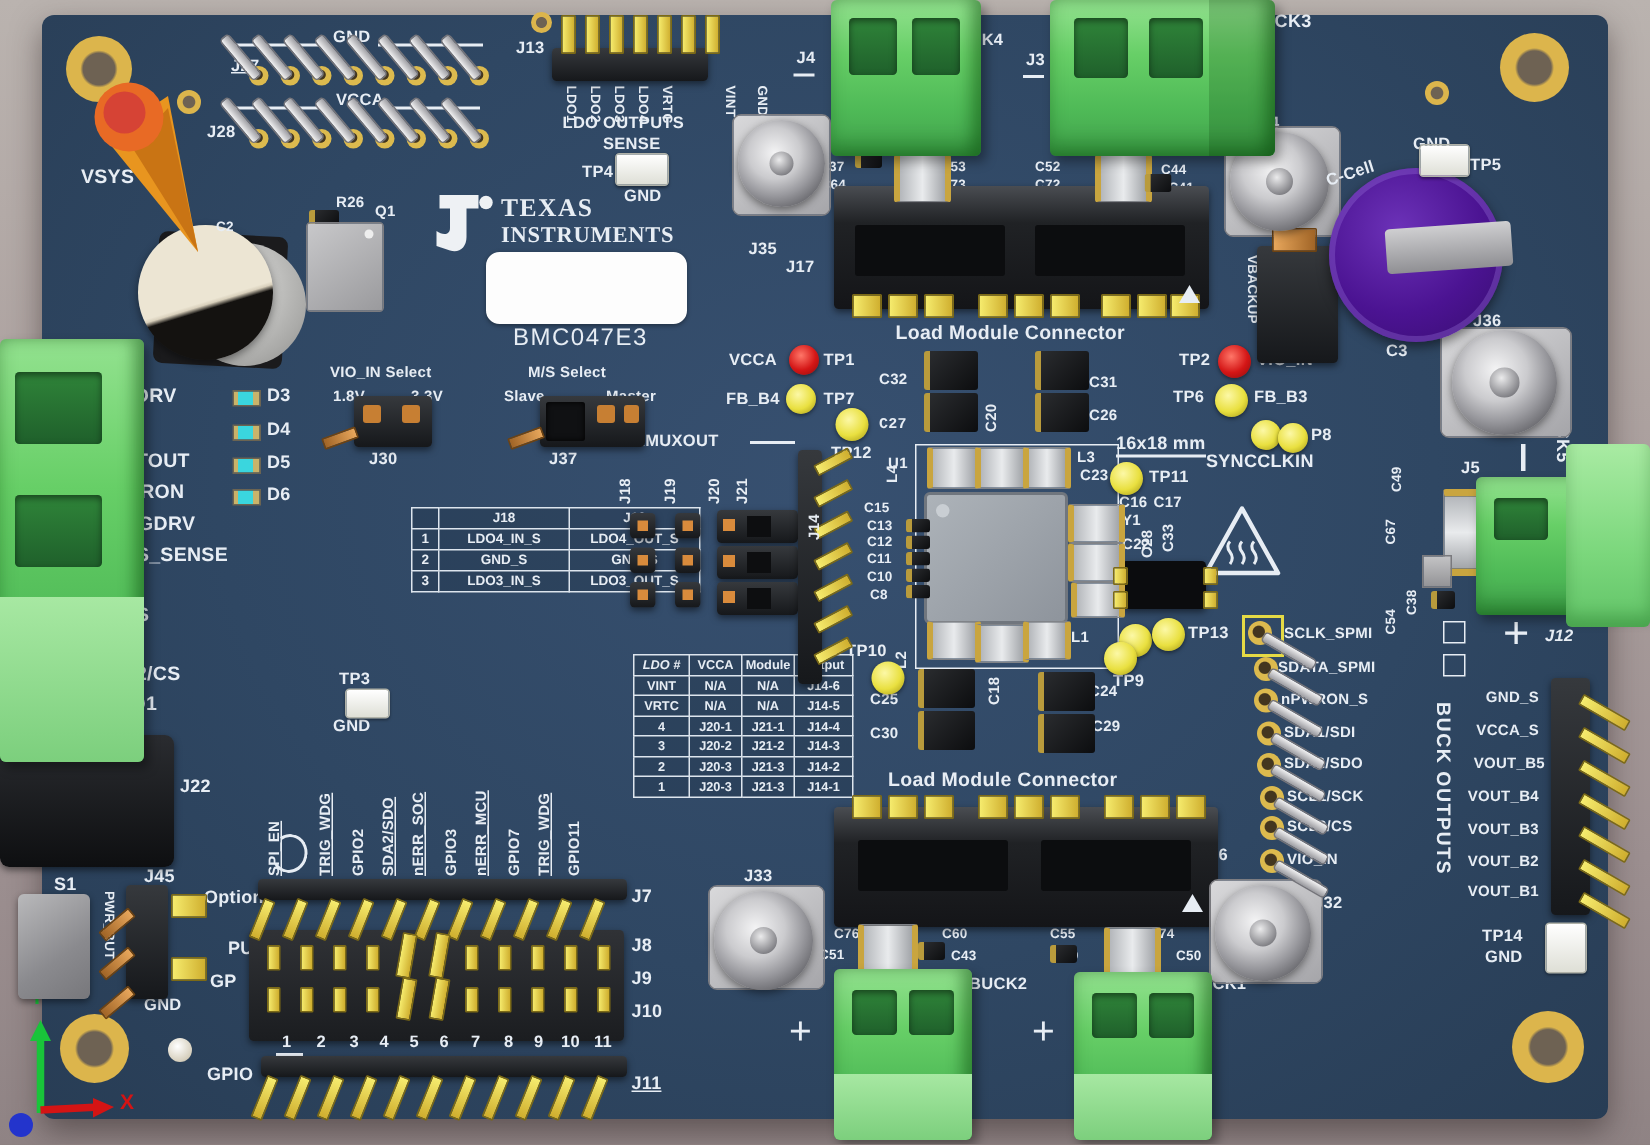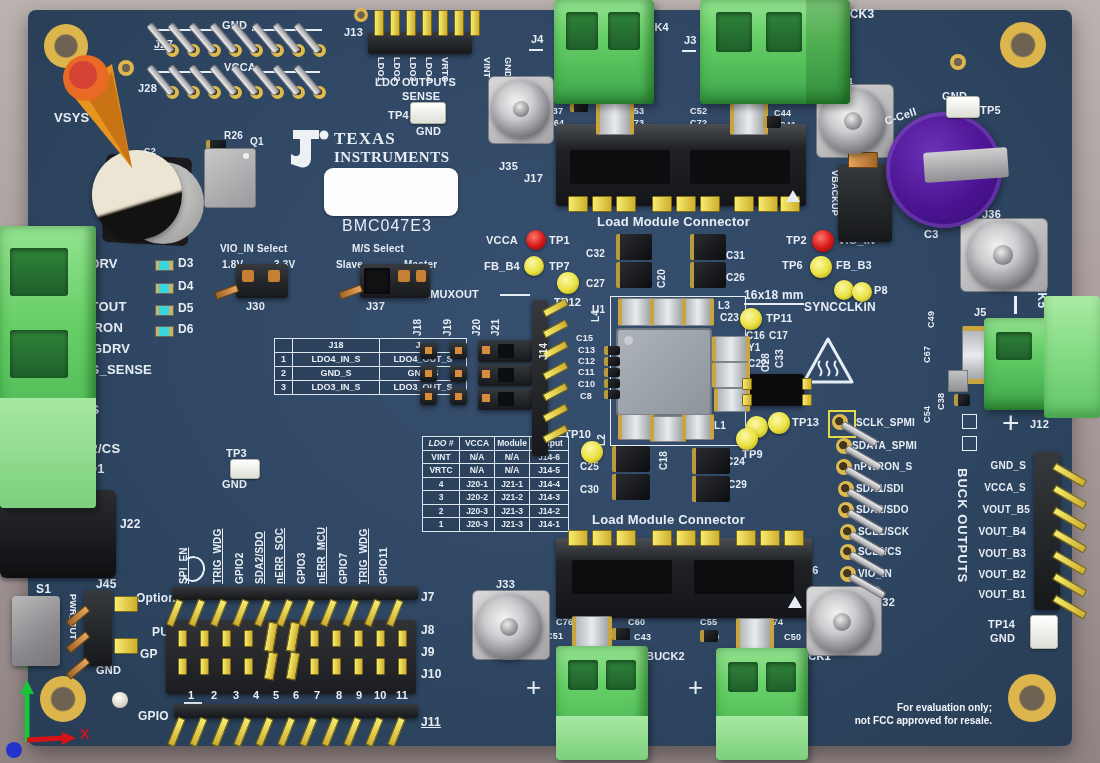--- a/index.html
+++ b/index.html
@@ -260,21 +260,21 @@
   <div class="bcap" style="left:604px;top:357px;width:12px;height:9px;"></div>
   <div class="bcap" style="left:604px;top:368px;width:12px;height:9px;"></div>
   <div class="bcap" style="left:604px;top:379px;width:12px;height:9px;"></div>
   <div class="bcap" style="left:604px;top:390px;width:12px;height:9px;"></div>
 
   <div class="bcap" style="left:616px;top:234px;width:32px;height:26px;"></div>
   <div class="bcap" style="left:616px;top:262px;width:32px;height:26px;"></div>
   <div class="bcap" style="left:690px;top:234px;width:32px;height:26px;"></div>
   <div class="bcap" style="left:690px;top:262px;width:32px;height:26px;"></div>
   <span class="l" style="left:586px;top:248px;">C32</span>
-  <span class="l" style="left:586px;top:278px;">C27</span>
+  <span class="l" style="left:586px;top:278px;font-family:Liberation Mono, monospace;">C27</span>
   <span class="l vccw" style="left:650px;top:276px;">C21</span>
   <span class="l vccw" style="left:668px;top:276px;">C20</span>
   <span class="l" style="left:726px;top:250px;">C31</span>
   <span class="l" style="left:726px;top:272px;">C26</span>
   <div class="bcap" style="left:612px;top:446px;width:34px;height:26px;"></div>
   <div class="bcap" style="left:612px;top:474px;width:34px;height:26px;"></div>
   <div class="bcap" style="left:692px;top:448px;width:34px;height:26px;"></div>
   <div class="bcap" style="left:692px;top:476px;width:34px;height:26px;"></div>
   <span class="l" style="left:580px;top:461px;">C25</span>
   <span class="l" style="left:580px;top:484px;">C30</span>
@@ -695,45 +695,41 @@
   <span class="l s11" style="left:974px;top:306px;">J5</span>
   <div class="line" style="left:1014px;top:296px;width:3px;height:18px;"></div>
   <span class="l vcw" style="left:1048px;top:266px;font-size:12px;">BUCK5</span>
   <div class="gconn" style="left:984px;top:318px;width:116px;height:92px;">
     <div class="gslot" style="left:12px;top:14px;width:36px;height:28px;"></div>
     <div class="gslot" style="left:60px;top:14px;width:36px;height:28px;"></div>
   </div>
   <div style="position:absolute;left:1044px;top:296px;width:56px;height:122px;z-index:21;border-radius:4px;background:linear-gradient(180deg,#a9eba3,#7bd77c 60%,#62c468);box-shadow:inset 0 -8px 10px rgba(0,70,0,.25);"></div>
   <span class="l" style="left:1002px;top:408px;font-size:30px;line-height:30px;font-weight:normal;">+</span>
 
-  <span class="l s11" style="left:1030px;top:418px;">J12</span>
+  <span class="l s11" style="left:1030px;top:418px;font-style:italic;">J12</span>
   <div class="blk" style="left:1034px;top:452px;width:26px;height:158px;"></div>
   <div class="pin pinh" style="left:1054px;top:462px;width:34px;transform:rotate(30deg);"></div>
     <div class="pin pinh" style="left:1054px;top:484px;width:34px;transform:rotate(30deg);"></div>
     <div class="pin pinh" style="left:1054px;top:506px;width:34px;transform:rotate(30deg);"></div>
     <div class="pin pinh" style="left:1054px;top:528px;width:34px;transform:rotate(30deg);"></div>
     <div class="pin pinh" style="left:1054px;top:550px;width:34px;transform:rotate(30deg);"></div>
     <div class="pin pinh" style="left:1054px;top:572px;width:34px;transform:rotate(30deg);"></div>
     <div class="pin pinh" style="left:1054px;top:594px;width:34px;transform:rotate(30deg);"></div>
   <span class="l ra" style="left:956px;top:460px;width:70px;">GND_S</span>
   <span class="l ra" style="left:956px;top:482px;width:70px;">VCCA_S</span>
   <span class="l ra" style="left:960px;top:504px;width:70px;">VOUT_B5</span>
   <span class="l ra" style="left:956px;top:526px;width:70px;">VOUT_B4</span>
   <span class="l ra" style="left:956px;top:548px;width:70px;">VOUT_B3</span>
   <span class="l ra" style="left:956px;top:569px;width:70px;">VOUT_B2</span>
   <span class="l ra" style="left:956px;top:589px;width:70px;">VOUT_B1</span>
 
   <span class="l s11" style="left:988px;top:618px;">TP14</span>
   <span class="l s11" style="left:990px;top:632px;">GND</span>
   <div class="wtp" style="left:1030px;top:615px;width:26px;height:32px;"></div>
 
-  <div style="position:absolute;left:810px;top:701px;width:182px;text-align:right;z-index:6;color:#f2f5f8;font-weight:bold;font-size:10px;line-height:13px;">
-    <div>For evaluation only;</div>
-    <div>not FCC approved for resale.</div>
-  </div>
 
   <svg style="position:absolute;left:4px;top:662px;z-index:26;" width="110" height="100" viewBox="0 0 110 100">
     <line x1="23" y1="80" x2="23" y2="30" stroke="#19c43a" stroke-width="5"></line>
     <polygon points="23,18 16,32 30,32" fill="#19c43a"></polygon>
     <line x1="23" y1="78" x2="62" y2="76" stroke="#d41414" stroke-width="5"></line>
     <polygon points="72,76 58,70 58,83" fill="#d41414"></polygon>
     <circle cx="10" cy="88" r="8" fill="#2334cc"></circle>
   </svg>
   <span class="l" style="left:20px;top:658px;color:#19c43a;font-size:14px;">Y</span>
   <span class="l" style="left:80px;top:728px;color:#d41414;font-size:14px;">X</span>

